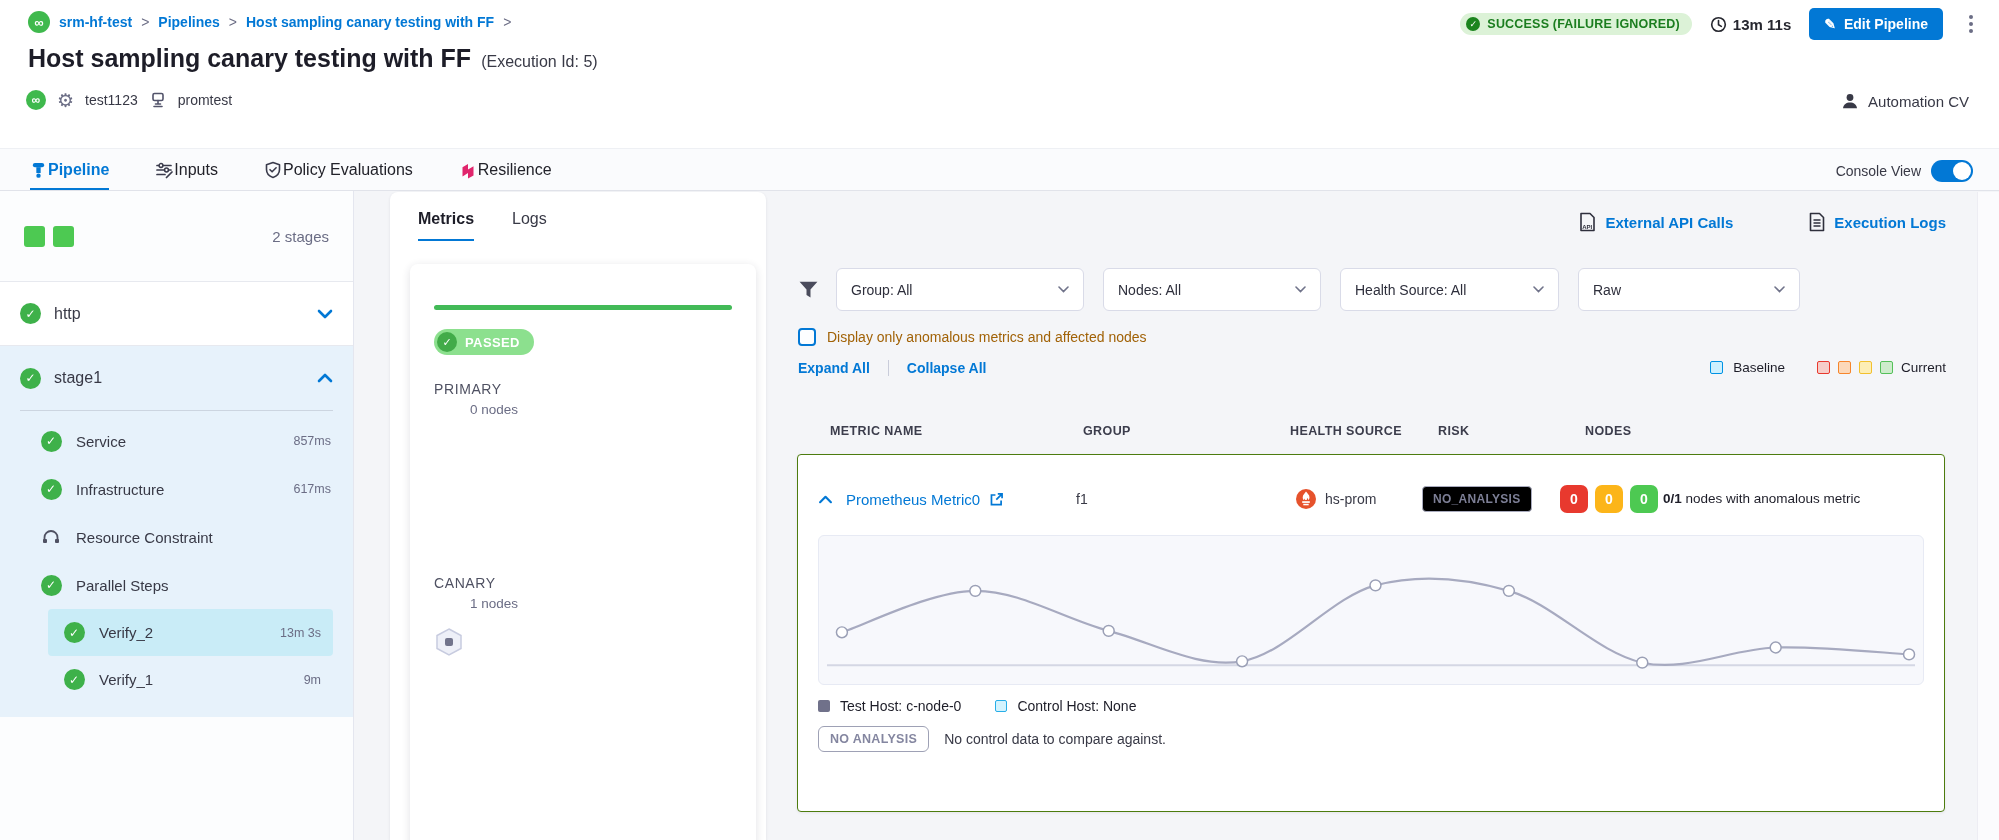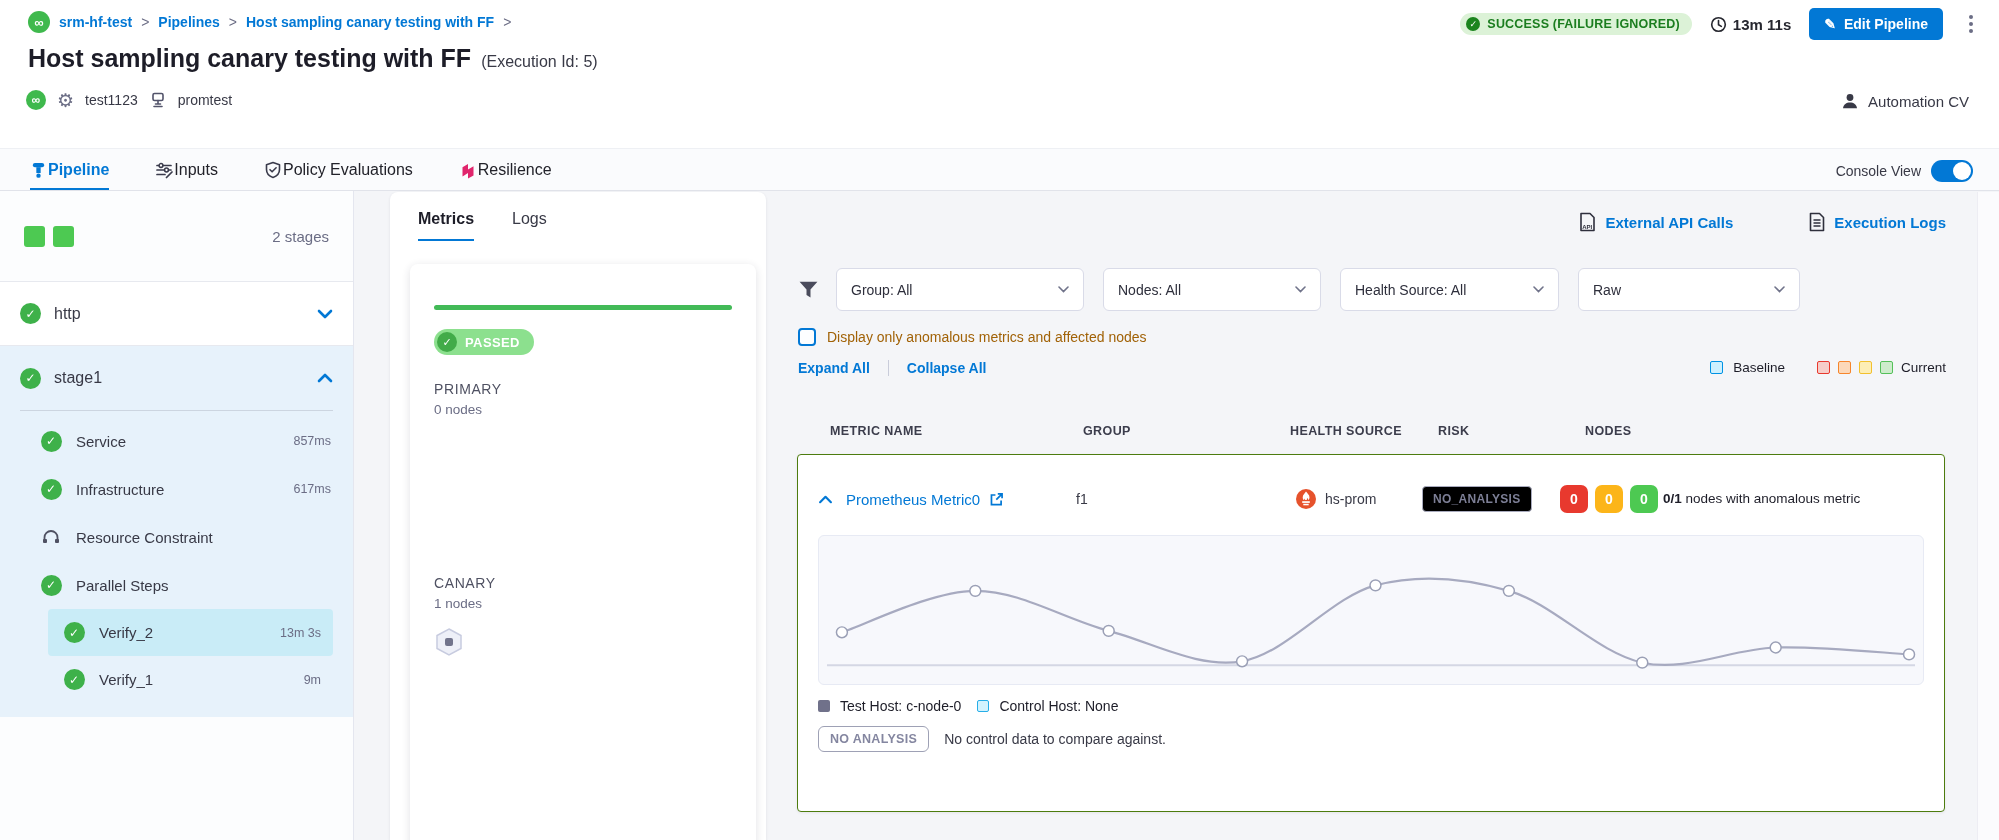--- a/index.html
+++ b/index.html
@@ -58,21 +58,21 @@
   .mtabs { display:flex; gap:38px; padding:18px 0 0 28px; }
   .mtab { font-size:16px; color:#383946; padding-bottom:11px; cursor:pointer; }
   .mtab.active { color:#1d1d28; font-weight:700; border-bottom:2.5px solid #0278d5; }
   .details-card { position:absolute; left:20px; right:10px; top:72px; height:600px; background:#fff; border-radius:8px; box-shadow:0 2px 8px rgba(40,41,61,.14); padding:26px 24px; }
   .dc-line { font-size:15px; color:#4d4e63; line-height:24px; }
   .progress { margin-top:15px; height:5px; border-radius:3px; background:#42ba57; width:100%; }
   .passed-pill { margin-top:19px; display:inline-flex; align-items:center; gap:8px; background:#8ce08e; border-radius:14px; padding:3px 14px 3px 3px; }
   .passed-pill .check { width:20px; height:20px; min-width:20px; background:#42ab49; font-size:11px; }
   .passed-text { font-size:13px; font-weight:700; color:#fff; letter-spacing:.4px; }
   .group-title { margin-top:26px; font-size:14px; color:#4f5162; letter-spacing:.6px; }
-  .group-nodes { margin-top:5px; font-size:13.5px; color:#6b6d85; }
+  .group-nodes { margin-top:5px; font-size:13.5px; color:#6b6d85;margin-left:36px; }
   .canary-block { margin-top:158px; }
   .hexa { margin-top:16px; }
   
   .content { position:absolute; left:790px; top:192px; width:1170px; height:648px; }
   .links-row { position:absolute; top:20px; right:14px; display:flex; gap:44px; }
   .hlink { display:flex; align-items:center; gap:9px; font-size:15px; font-weight:700; color:#0278d5; cursor:pointer;margin-left:32px; }
   .filter-row { position:absolute; top:76px; left:8px; display:flex; align-items:center; }
   .funnel { margin-right:17px; display:flex; }
   .dropdown { background:#fff; border:1px solid #d9dbe8; border-radius:6px; height:43px; display:flex; align-items:center; justify-content:space-between; padding:0 14px; margin-right:19px; font-size:14px; color:#2e2f3c; cursor:pointer; }
   .dd-1 { width:248px; } .dd-2 { width:218px; } .dd-3 { width:219px; } .dd-4 { width:222px; }
@@ -101,21 +101,21 @@
   .c-hs { left:478px; display:flex; align-items:center; gap:9px; font-size:14px; color:#383946; }
   .c-risk { left:604px; }
   .risk-badge { display:inline-block; border:1px solid #a9abbe; border-radius:4px; padding:5px 10px; font-size:12px; font-weight:700; color:#7d7f96; letter-spacing:.3px; background:#000000; }
   .c-nodes { left:742px; display:flex; gap:7px; }
   .chip { width:28px; height:28px; border-radius:7px; color:#fff; font-size:14px; font-weight:700; display:flex; align-items:center; justify-content:center; }
   .chip.red { background:#e8392e; } .chip.yellow { background:#fcb519; } .chip.green { background:#4dc952; }
   .c-sum { left:845px; width:255px; font-size:13.5px; color:#1d1d28; line-height:1.45; transform:translateY(-50%); }
   .c-sum b { font-weight:700; }
   .chart-box { margin-top:6px; height:150px; background:#f7f8fc; border:1px solid #e7eaf4; border-radius:6px; overflow:hidden; }
   .chart-box svg { width:100%; height:100%; display:block; }
-  .host-legend { margin-top:13px; display:flex; align-items:flex-end; gap:16px; font-size:14px; color:#1d1d28; }
+  .host-legend { margin-top:13px; display:flex; align-items:flex-end; gap:34px; font-size:14px; color:#1d1d28; }
   .host-item { display:flex; align-items:center; gap:10px; }
   .sq-test { width:12px; height:12px; border-radius:2px; background:#70718a; }
   .sq-control { width:12px; height:12px; border-radius:2px; background:#d3f3fe; border:1.5px solid #27aee8; }
   .analysis-row { margin-top:12px; display:flex; align-items:center; gap:15px; }
   .na-badge { border:1px solid #9ea1b5; border-radius:6px; padding:5px 11px; font-size:12.5px; font-weight:700; color:#8486a0; letter-spacing:.3px; background:#fff; }
   .na-note { font-size:14px; color:#383946; }
   .scroll-strip { position:absolute; right:0; top:192px; width:22px; height:648px; background:#fbfbfd; border-left:1px solid #ededf3; }
 </style>
 </head>
 <body>

